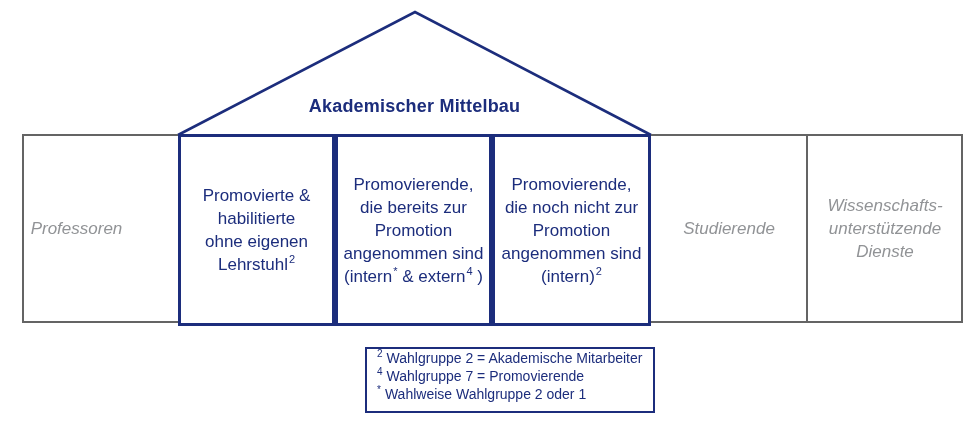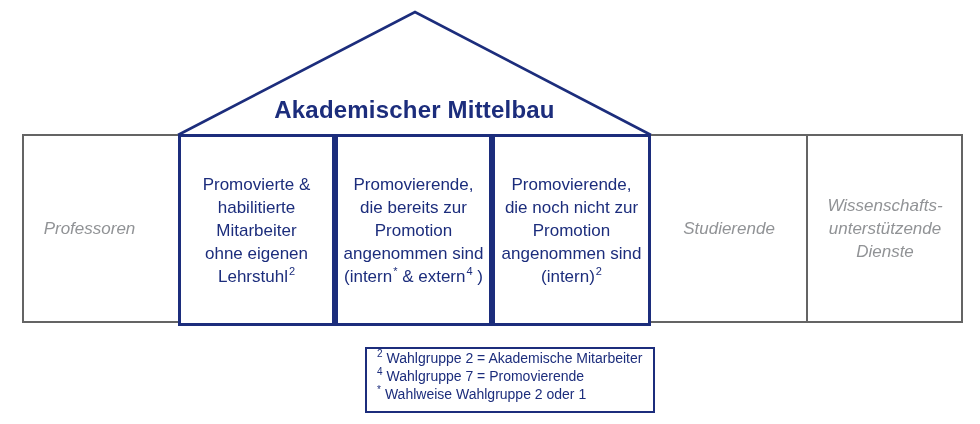--- a/index.html
+++ b/index.html
@@ -11,21 +11,21 @@
     font-family: "Liberation Sans", sans-serif;
     overflow: hidden;
   }
   .roof-svg { position: absolute; left: 0; top: 0; }
   .diagram-title {
     position: absolute;
     left: 178px;
     top: 96px;
     width: 473px;
     text-align: center;
-    font-size: 24px;
+    font-size: 18px;
     font-weight: bold;
     color: #1c2d7c;
     letter-spacing: 0.2px;
   }
   .outer-row {
     position: absolute;
     left: 22px;
     top: 134px;
     width: 941px;
     height: 189px;
@@ -45,21 +45,21 @@
     position: absolute;
     top: 134px;
     height: 189px;
     display: flex;
     align-items: center;
     justify-content: center;
     text-align: center;
     box-sizing: border-box;
   }
   .cell.gray { color: #919396; font-size: 17px; line-height: 23px; font-style: italic; }
-  .c-prof  { left: 22px;  width: 135px; }
+  .c-prof  { left: 9px;  width: 135px; }
   .c-stud  { left: 651px; width: 156px; border-radius: 30px; }
   .c-wiss  { left: 807px; width: 156px; }
   .bluebox {
     position: absolute;
     top: 134px;
     height: 192px;
     background: #ffffff;
     border: 3px solid #1c2d7c;
     box-sizing: border-box;
     display: flex;
@@ -114,21 +114,20 @@
   <div class="outer-row"></div>
   <div class="vdivider"></div>
 
   <div class="cell gray c-prof">
     <span>Professoren</span>
   </div>
 
   <div class="bluebox b1">
     <div>Promovierte &amp;</div>
     <div>habilitierte</div>
-    <div>Mitarbeiter</div>
     <div>ohne eigenen</div>
     <div><span>Lehrstuhl</span><sup>2</sup></div>
   </div>
 
   <div class="bluebox b2">
     <div>Promovierende,</div>
     <div>die bereits zur</div>
     <div>Promotion</div>
     <div>angenommen sind</div>
     <div><span>(intern</span><sup>*</sup><span> &amp; extern</span><sup>4</sup><span> )</span></div>

